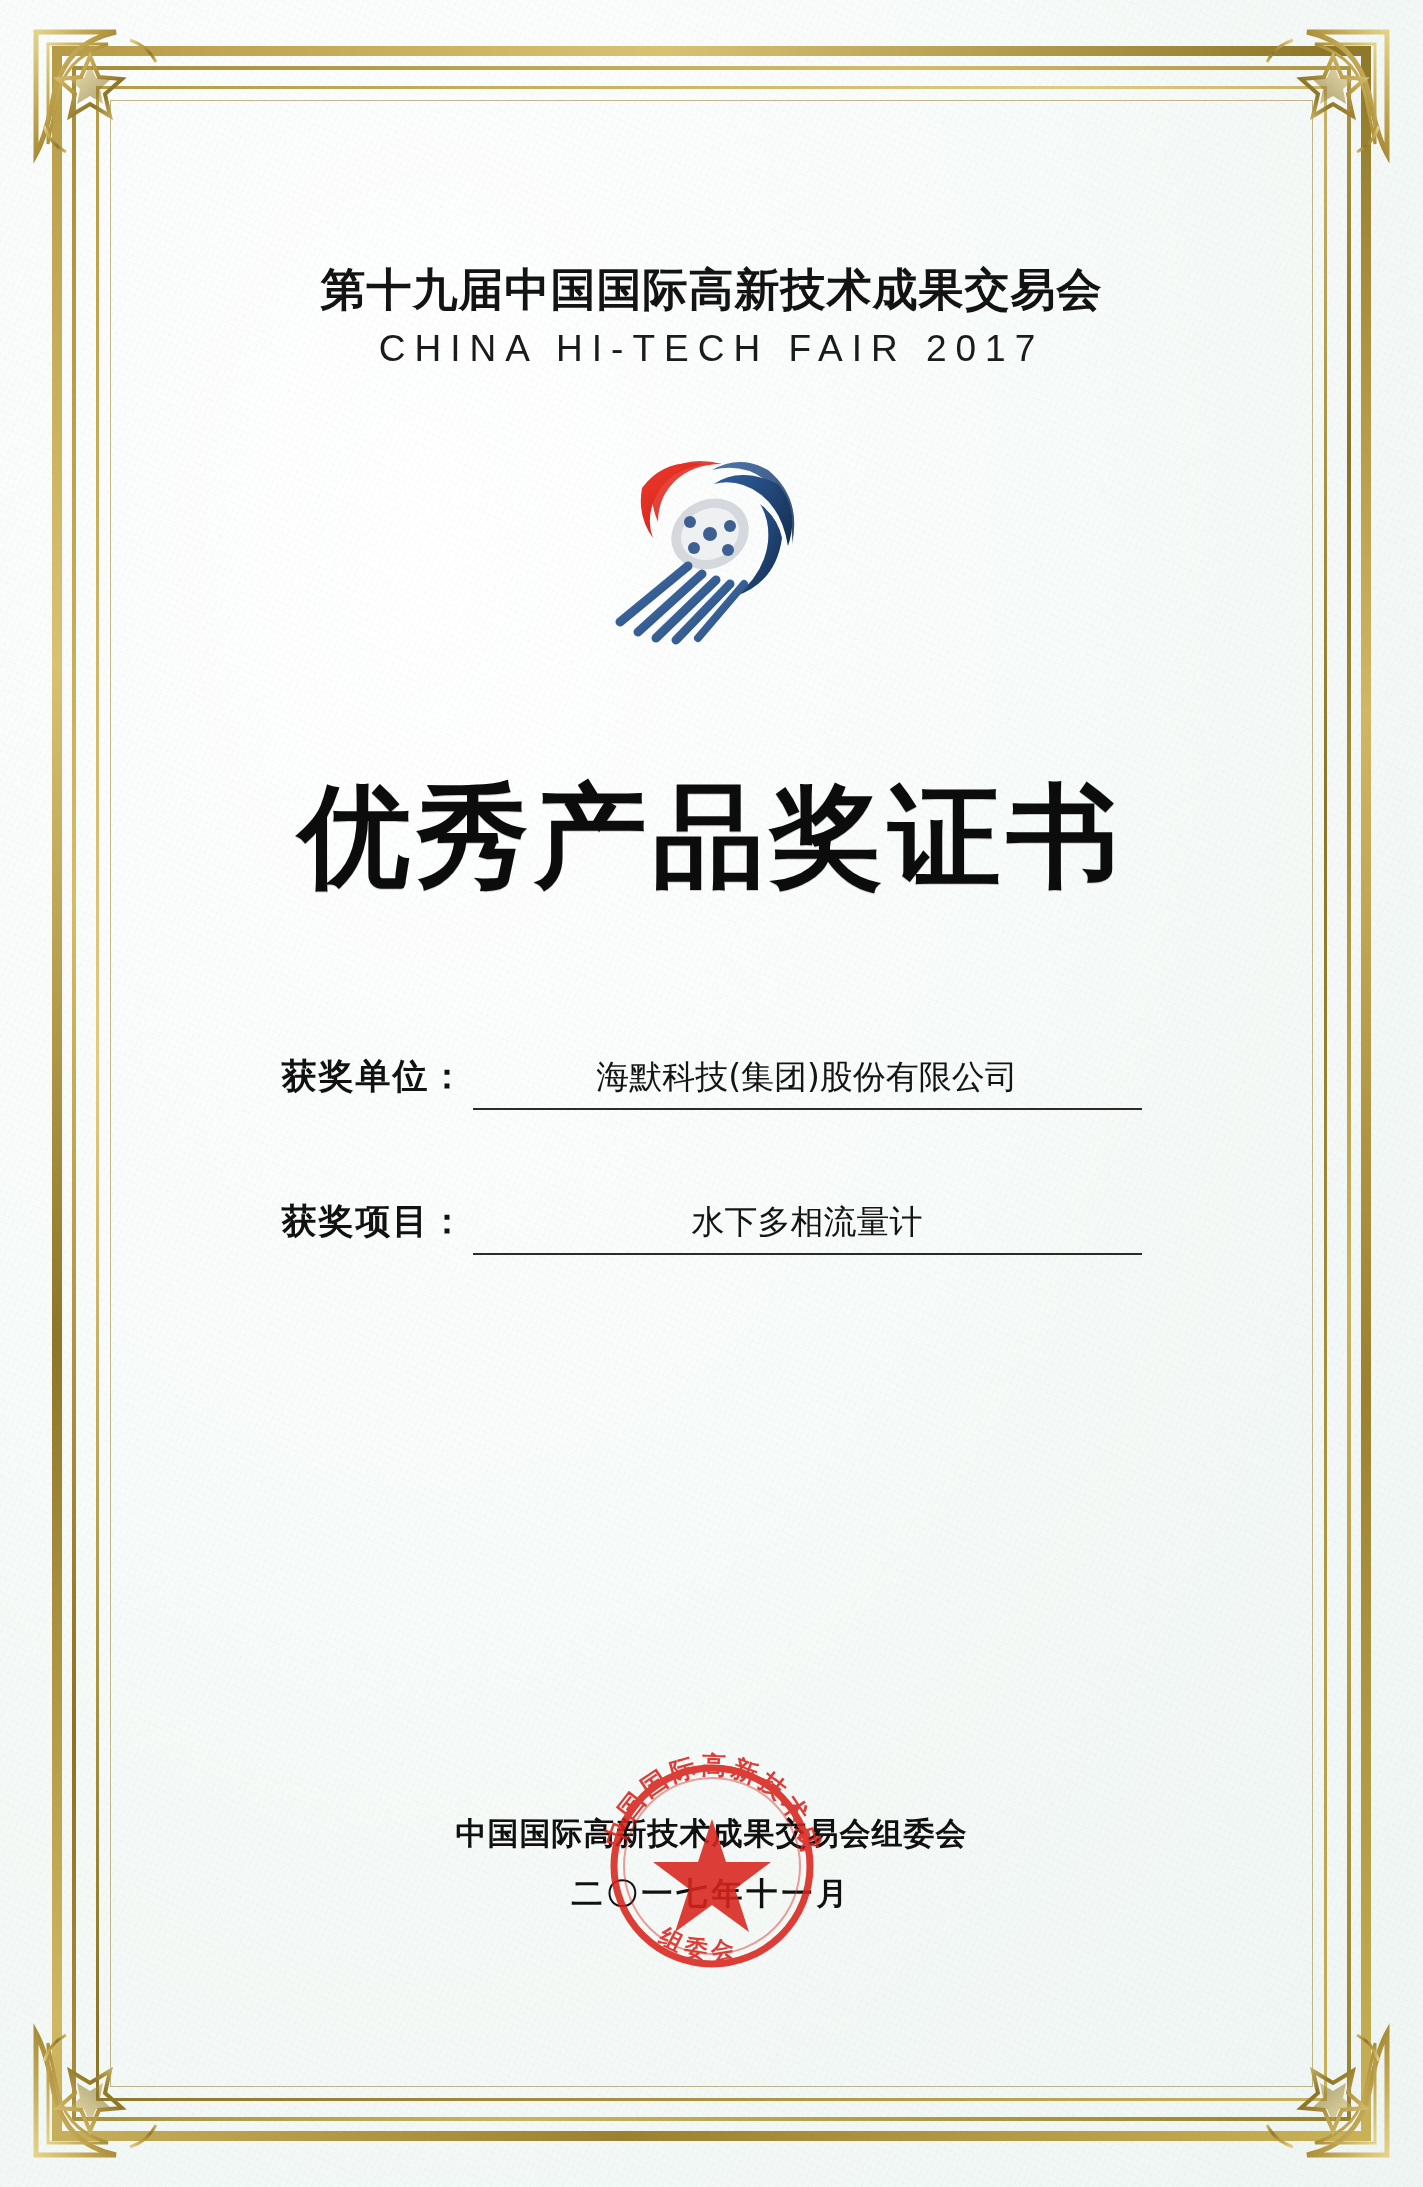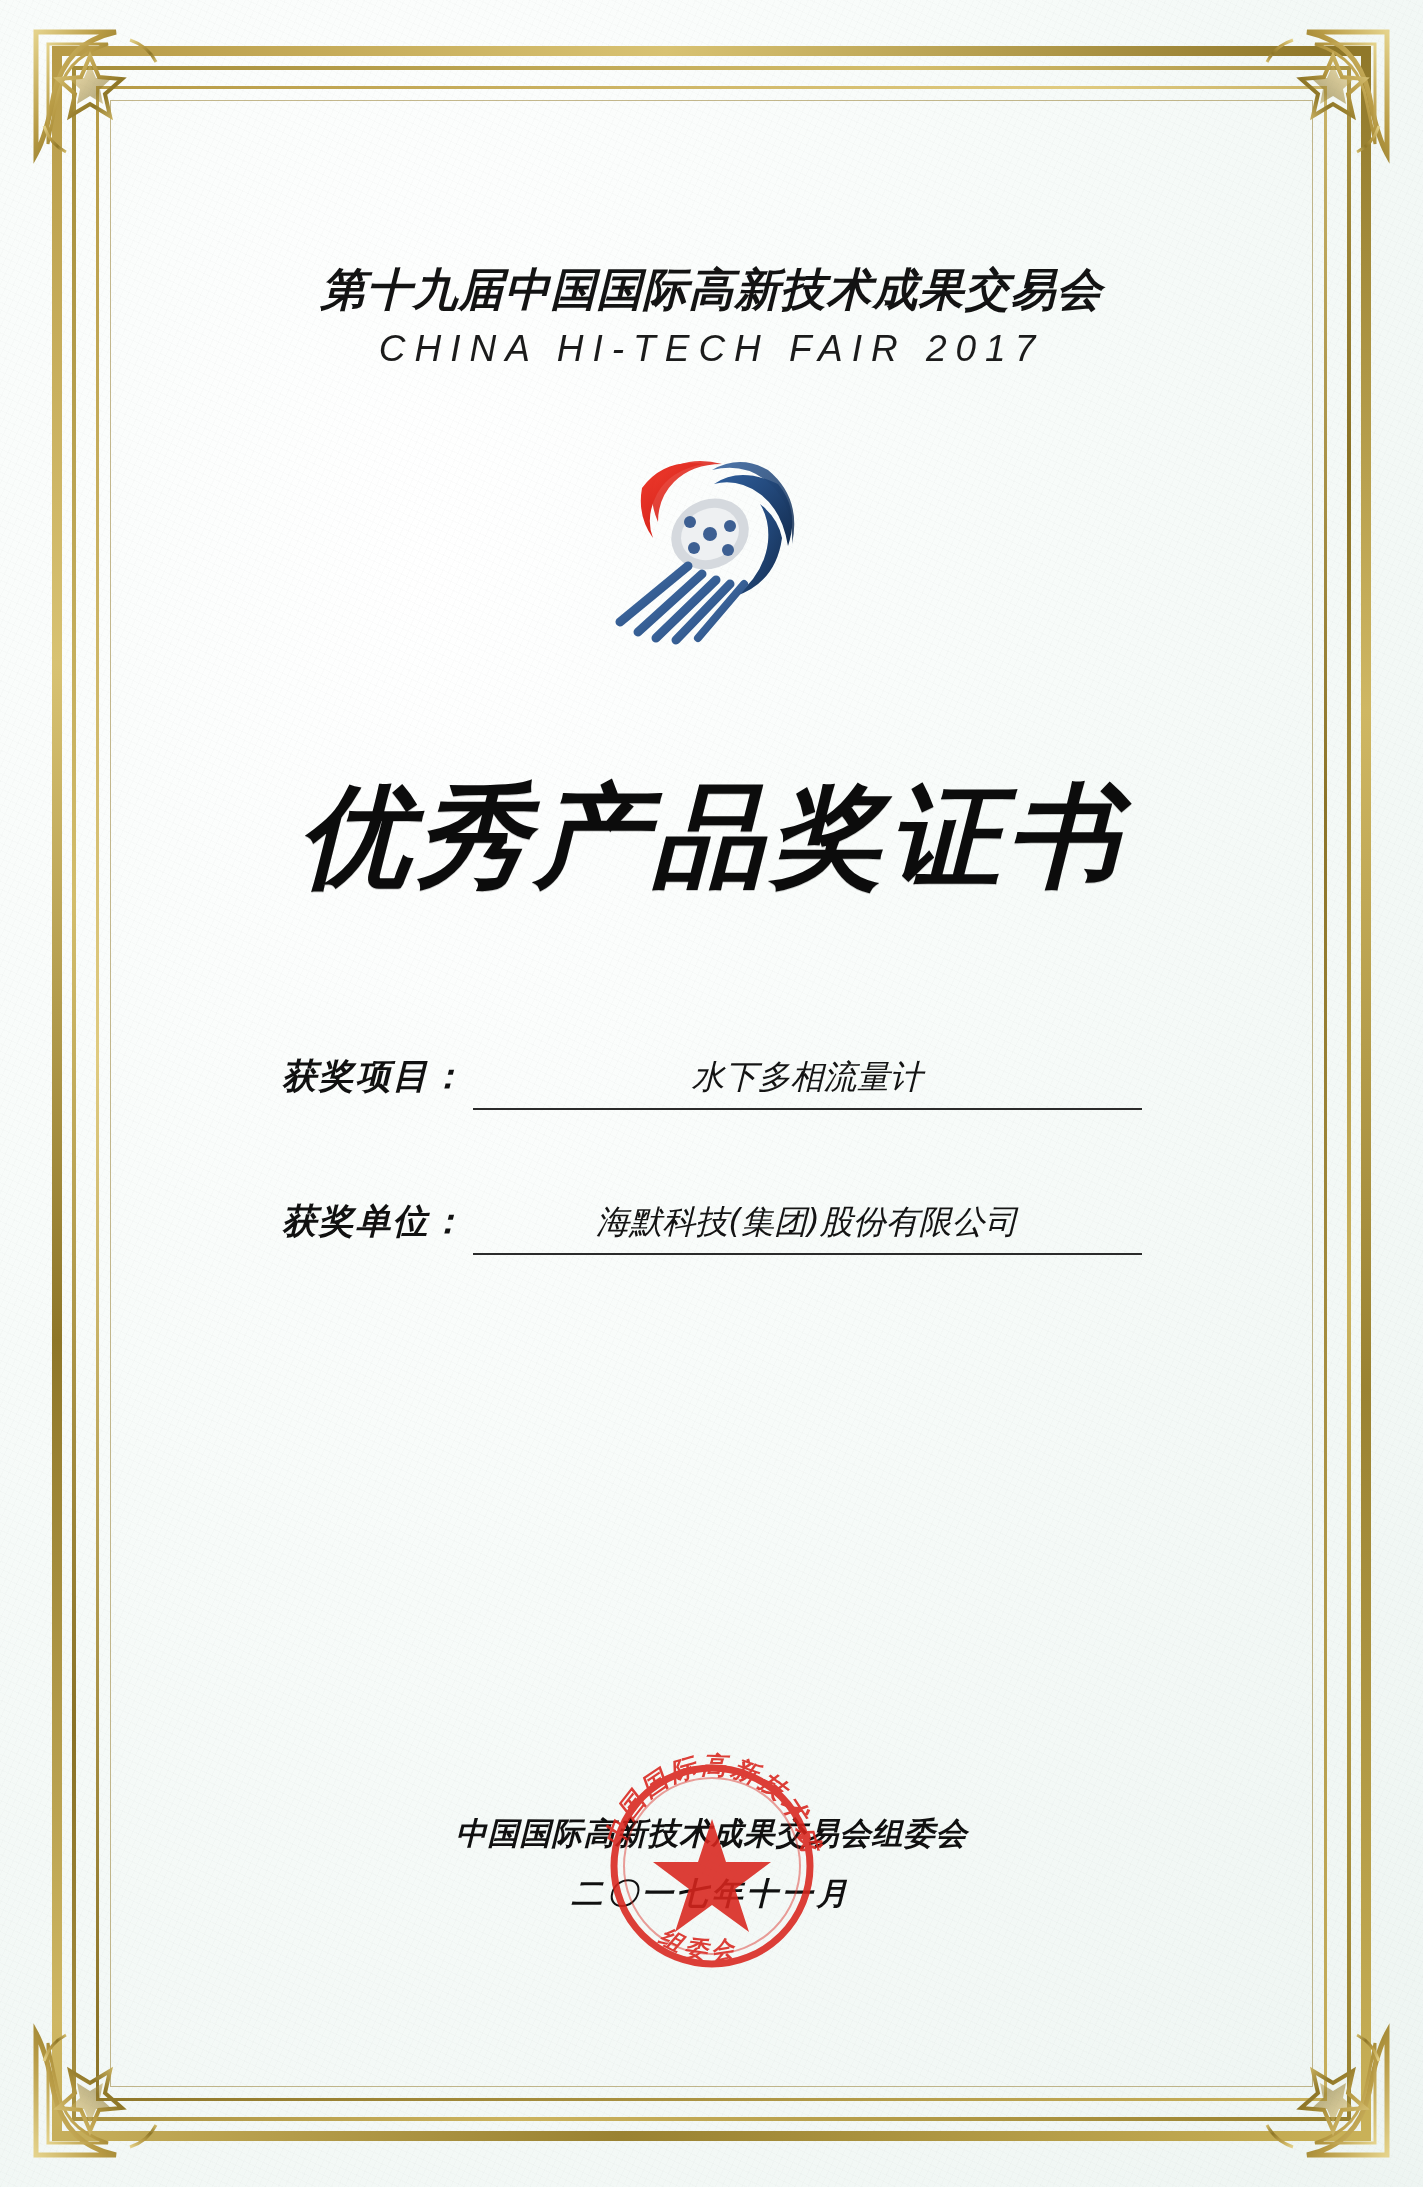--- a/index.html
+++ b/index.html
@@ -15,21 +15,20 @@
   }
 
   
   .page {
     position: relative;
     width: 1423px;
     height: 2187px;
     background:
       radial-gradient(ellipse at 30% 25%, #ffffff 0%, #f7fbf9 45%, #eef5f2 100%);
     box-sizing: border-box;
-    font-style: italic;
   }
   
   .paper-texture {
     position: absolute;
     inset: 0;
     background-image:
       repeating-linear-gradient(115deg, rgba(0,0,0,0.012) 0px, rgba(0,0,0,0.012) 1px, rgba(255,255,255,0) 1px, rgba(255,255,255,0) 6px),
       repeating-linear-gradient(25deg, rgba(0,0,0,0.010) 0px, rgba(0,0,0,0.010) 1px, rgba(255,255,255,0) 1px, rgba(255,255,255,0) 7px);
     pointer-events: none;
   }
@@ -318,26 +317,26 @@
         <path d="M134 154 L74 212" stroke="url(#blueMid)" stroke-width="9" stroke-linecap="round"></path>
         <path d="M148 158 L94 214" stroke="url(#blueMid)" stroke-width="9" stroke-linecap="round"></path>
         <path d="M162 158 L116 212" stroke="url(#blueMid)" stroke-width="8" stroke-linecap="round"></path>
       </svg>
     </div>
 
     <div class="award-title">优秀产品奖证书</div>
 
     <div class="fields">
       <div class="field-row">
+        <span class="field-label">获奖单位：</span>
+        <span class="field-value">海默科技(集团)股份有限公司</span>
+      </div>
+      <div class="field-row">
         <span class="field-label">获奖项目：</span>
         <span class="field-value">水下多相流量计</span>
-      </div>
-      <div class="field-row">
-        <span class="field-label">获奖单位：</span>
-        <span class="field-value">海默科技(集团)股份有限公司</span>
       </div>
     </div>
 
     <div class="sign-block">
       <div class="seal-wrap">
         <svg viewBox="0 0 250 250" width="250" height="250" aria-hidden="true">
           <defs>
             <path id="sealArc" d="M 125,125 m -92,0 a 92,92 0 1,1 184,0"></path>
             <path id="sealArcBottom" d="M 33,125 a 92,92 0 0,0 184,0"></path>
           </defs>

